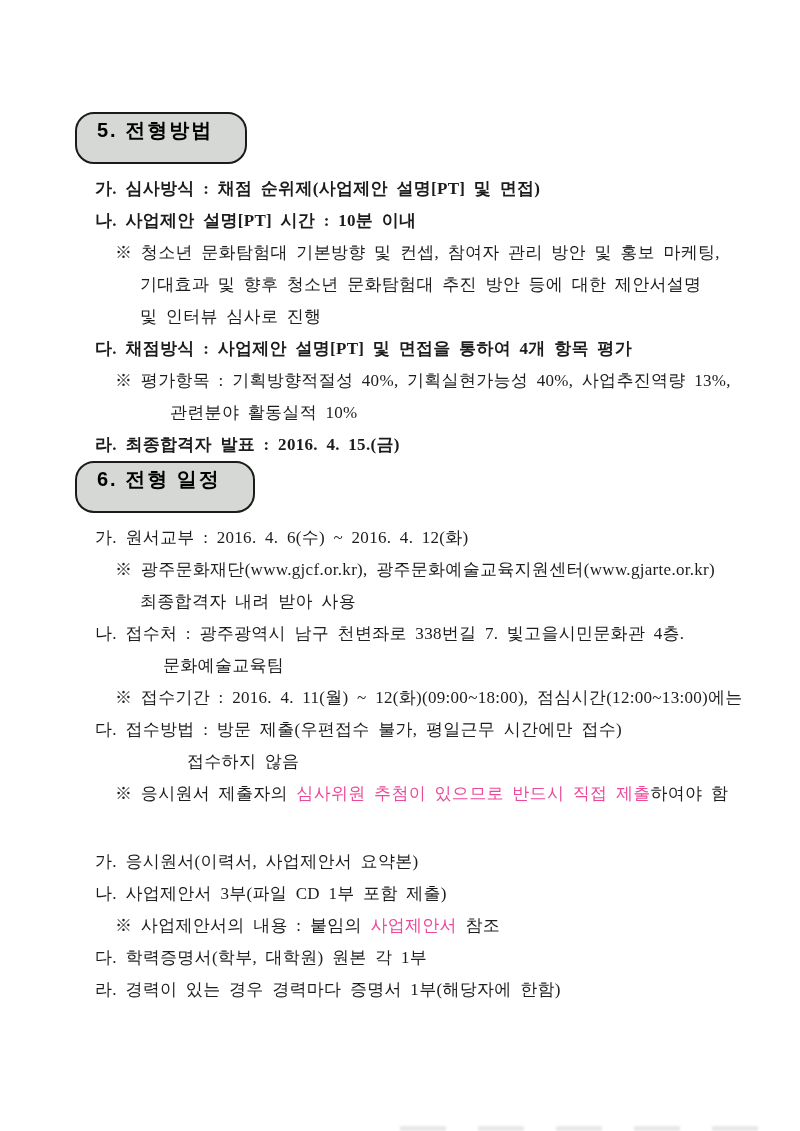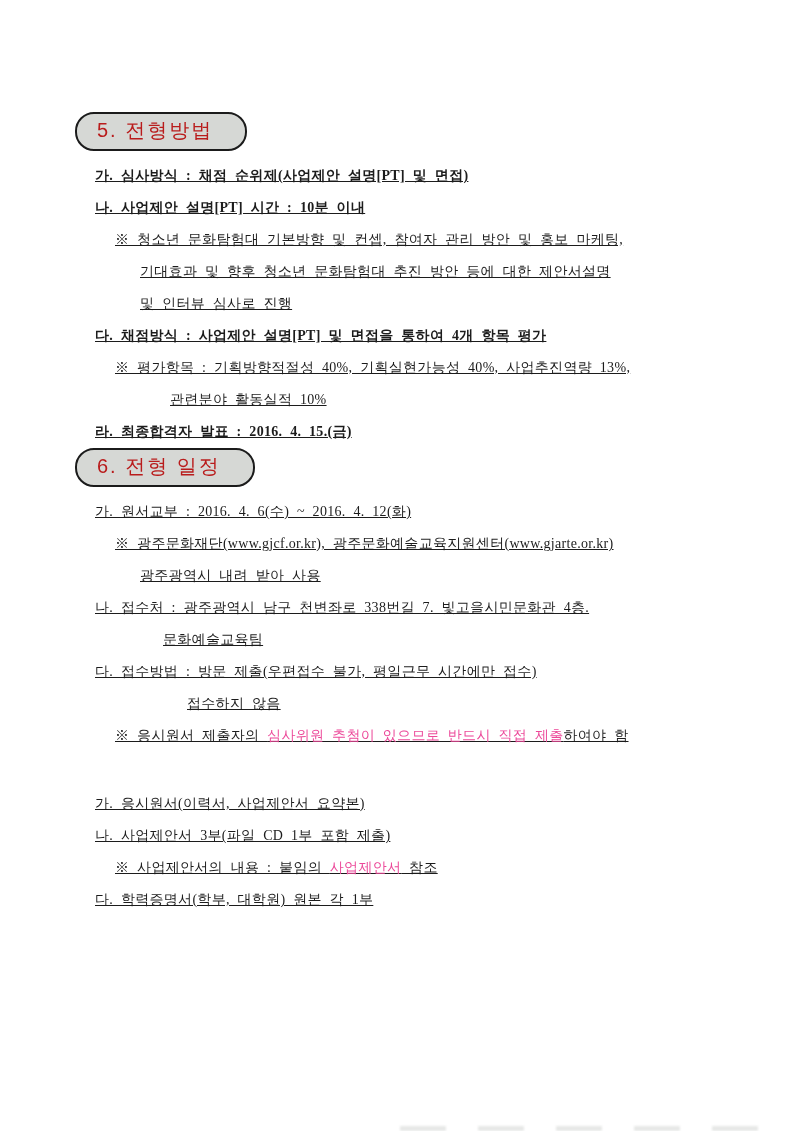--- a/index.html
+++ b/index.html
@@ -20,37 +20,36 @@
     width: 800px;
     height: 1131px;
     padding: 112px 30px 0 75px;
   }
   .sec-header {
     display: inline-block;
     box-sizing: border-box;
     border: 2px solid #1b1b1b;
     background: #d6d8d5;
     border-radius: 19px;
-    padding: 3px 32px 5px 20px;
+    padding: 3px 32px 18px 20px;
     font-family: "Liberation Sans", "DejaVu Sans", sans-serif;
-    font-weight: normal;
+    font-weight: bold;
     font-size: 20px;
     letter-spacing: 2px;
-    color: #b91c1c;
+    color: #000000;
     margin-bottom: 9px;
   }
   .sec-6 { }
   .sec-7 { margin-top: 36px; }
   .line {
     line-height: 32px;
-    font-size: 14px;
+    font-size: 17px;
     word-spacing: 4px;
     letter-spacing: 0.3px;
     white-space: nowrap;
-    text-decoration: underline;
   }
   .b { font-weight: bold; }
   .indent-item  { padding-left: 20px; }
   .indent-note  { padding-left: 40px; }
   .indent-cont  { padding-left: 65px; }
   .indent-cont2 { padding-left: 95px; }
   .indent-deep1 { padding-left: 88px; }
   .indent-deep2 { padding-left: 112px; }
   .red { color: #ec4899; }
   .scan-smudge {
@@ -86,34 +85,36 @@
     <div class="line indent-cont2"><span>관련분야 활동실적 10%</span></div>
     <div class="line indent-item b"><span>라. 최종합격자 발표 : 2016. 4. 15.(금)</span></div>
   </div>
 
   <div class="sec sec-6">
     <div class="sec-header">
       <span>6. 전형 일정</span>
     </div>
     <div class="line indent-item"><span>가. 원서교부 : 2016. 4. 6(수) ~ 2016. 4. 12(화)</span></div>
     <div class="line indent-note"><span>※ 광주문화재단(www.gjcf.or.kr), 광주문화예술교육지원센터(www.gjarte.or.kr)</span></div>
-    <div class="line indent-cont"><span>광주광역시 내려 받아 사용</span></div>
+    <div class="line indent-cont"><span>최종합격자 내려 받아 사용</span></div>
     <div class="line indent-item"><span>나. 접수처 : 광주광역시 남구 천변좌로 338번길 7. 빛고을시민문화관 4층.</span></div>
     <div class="line indent-deep1"><span>문화예술교육팀</span></div>
+    <div class="line indent-note"><span>※ 접수기간 : 2016. 4. 11(월) ~ 12(화)(09:00~18:00), 점심시간(12:00~13:00)에는</span></div>
     <div class="line indent-item"><span>다. 접수방법 : 방문 제출(우편접수 불가, 평일근무 시간에만 접수)</span></div>
     <div class="line indent-deep2"><span>접수하지 않음</span></div>
     <div class="line indent-note">
       <span>※ 응시원서 제출자의 </span><span class="red">심사위원 추첨이 있으므로 반드시 직접 제출</span><span>하여야 함</span>
     </div>
   </div>
 
   <div class="sec sec-7">
     <div class="line indent-item"><span>가. 응시원서(이력서, 사업제안서 요약본)</span></div>
     <div class="line indent-item"><span>나. 사업제안서 3부(파일 CD 1부 포함 제출)</span></div>
     <div class="line indent-note">
       <span>※ 사업제안서의 내용 : 붙임의 </span><span class="red">사업제안서</span><span> 참조</span>
     </div>
     <div class="line indent-item"><span>다. 학력증명서(학부, 대학원) 원본 각 1부</span></div>
+    <div class="line indent-item"><span>라. 경력이 있는 경우 경력마다 증명서 1부(해당자에 한함)</span></div>
   </div>
 
 </div>
 
 <div class="scan-smudge"></div>
 
 </body></html>

